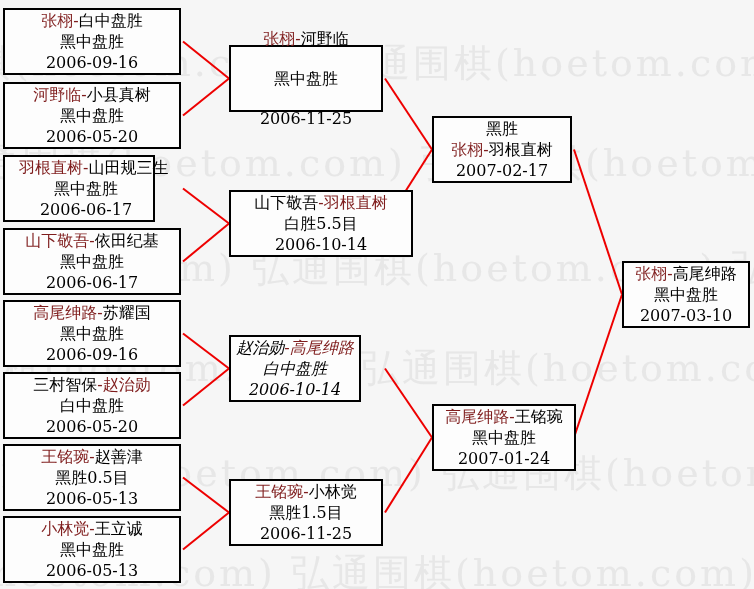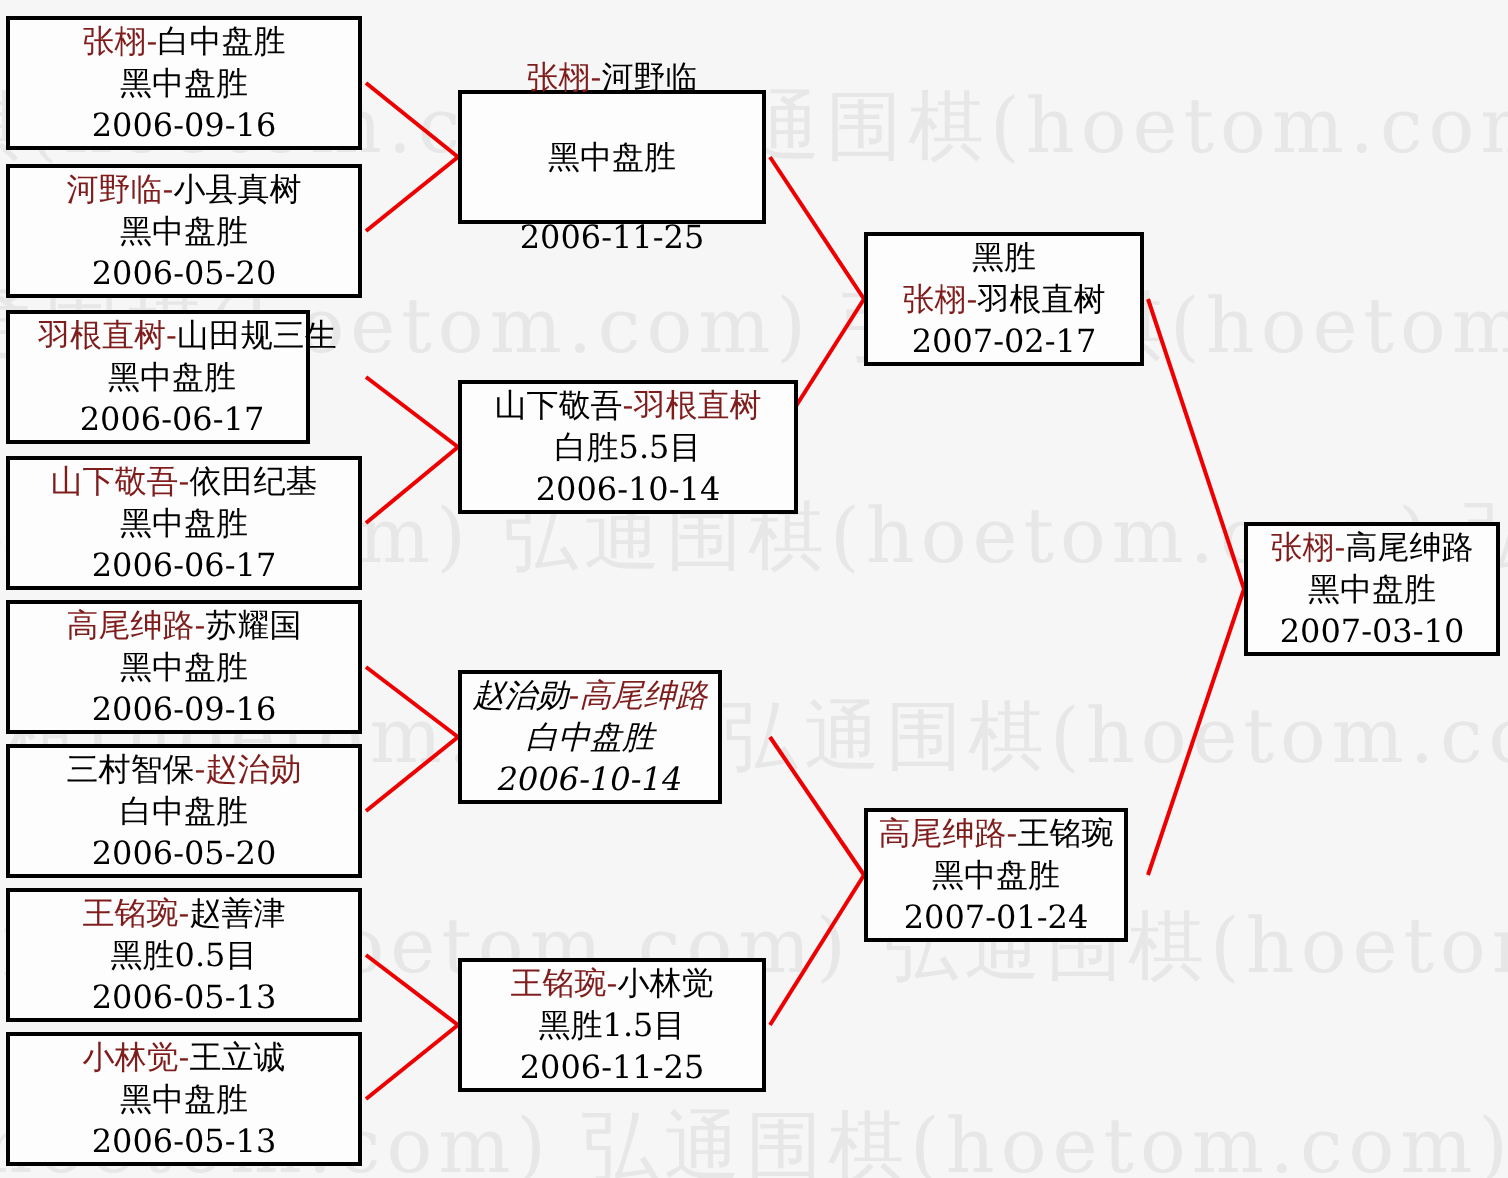--- a/index.html
+++ b/index.html
@@ -93,41 +93,41 @@
     <div class="match-box" style="left: 3px; top: 516px; width: 178px; height: 67px; align-items: center;">
       <div class="line"><span class="winner">小林觉</span><span class="winner">-</span><span>王立诚</span></div>
       <div class="line">黑中盘胜</div>
       <div class="line">2006-05-13</div>
     </div>
     <div class="match-box" style="left: 229px; top: 45px; width: 154px; height: 67px; gap: 19px;">
       <div class="line"><span class="winner">张栩</span><span class="winner">-</span><span>河野临</span></div>
       <div class="line">黑中盘胜</div>
       <div class="line">2006-11-25</div>
     </div>
-    <div class="match-box" style="left: 229px; top: 190px; width: 170px; height: 67px;">
+    <div class="match-box" style="left: 229px; top: 190px; width: 184px; height: 67px;">
       <div class="line"><span>山下敬吾</span><span class="winner">-</span><span class="winner">羽根直树</span></div>
       <div class="line">白胜5.5目</div>
       <div class="line">2006-10-14</div>
     </div>
     <div class="match-box" style="left: 229px; top: 335px; width: 132px; height: 67px; font-style: italic;">
       <div class="line"><span>赵治勋</span><span class="winner">-</span><span class="winner">高尾绅路</span></div>
       <div class="line">白中盘胜</div>
       <div class="line">2006-10-14</div>
     </div>
     <div class="match-box" style="left: 229px; top: 479px; width: 154px; height: 67px;">
       <div class="line"><span class="winner">王铭琬</span><span class="winner">-</span><span>小林觉</span></div>
       <div class="line">黑胜1.5目</div>
       <div class="line">2006-11-25</div>
     </div>
     <div class="match-box" style="left: 432px; top: 116px; width: 140px; height: 67px;">
       <div class="line">黑胜</div>
       <div class="line"><span class="winner">张栩</span><span class="winner">-</span><span>羽根直树</span></div>
       <div class="line">2007-02-17</div>
     </div>
-    <div class="match-box" style="left: 432px; top: 404px; width: 132px; height: 67px;">
+    <div class="match-box" style="left: 432px; top: 404px; width: 144px; height: 67px;">
       <div class="line"><span class="winner">高尾绅路</span><span class="winner">-</span><span>王铭琬</span></div>
       <div class="line">黑中盘胜</div>
       <div class="line">2007-01-24</div>
     </div>
     <div class="match-box" style="left: 622px; top: 261px; width: 128px; height: 67px; align-items: center;">
       <div class="line"><span class="winner">张栩</span><span class="winner">-</span><span>高尾绅路</span></div>
       <div class="line">黑中盘胜</div>
       <div class="line">2007-03-10</div>
     </div>
   </div>

